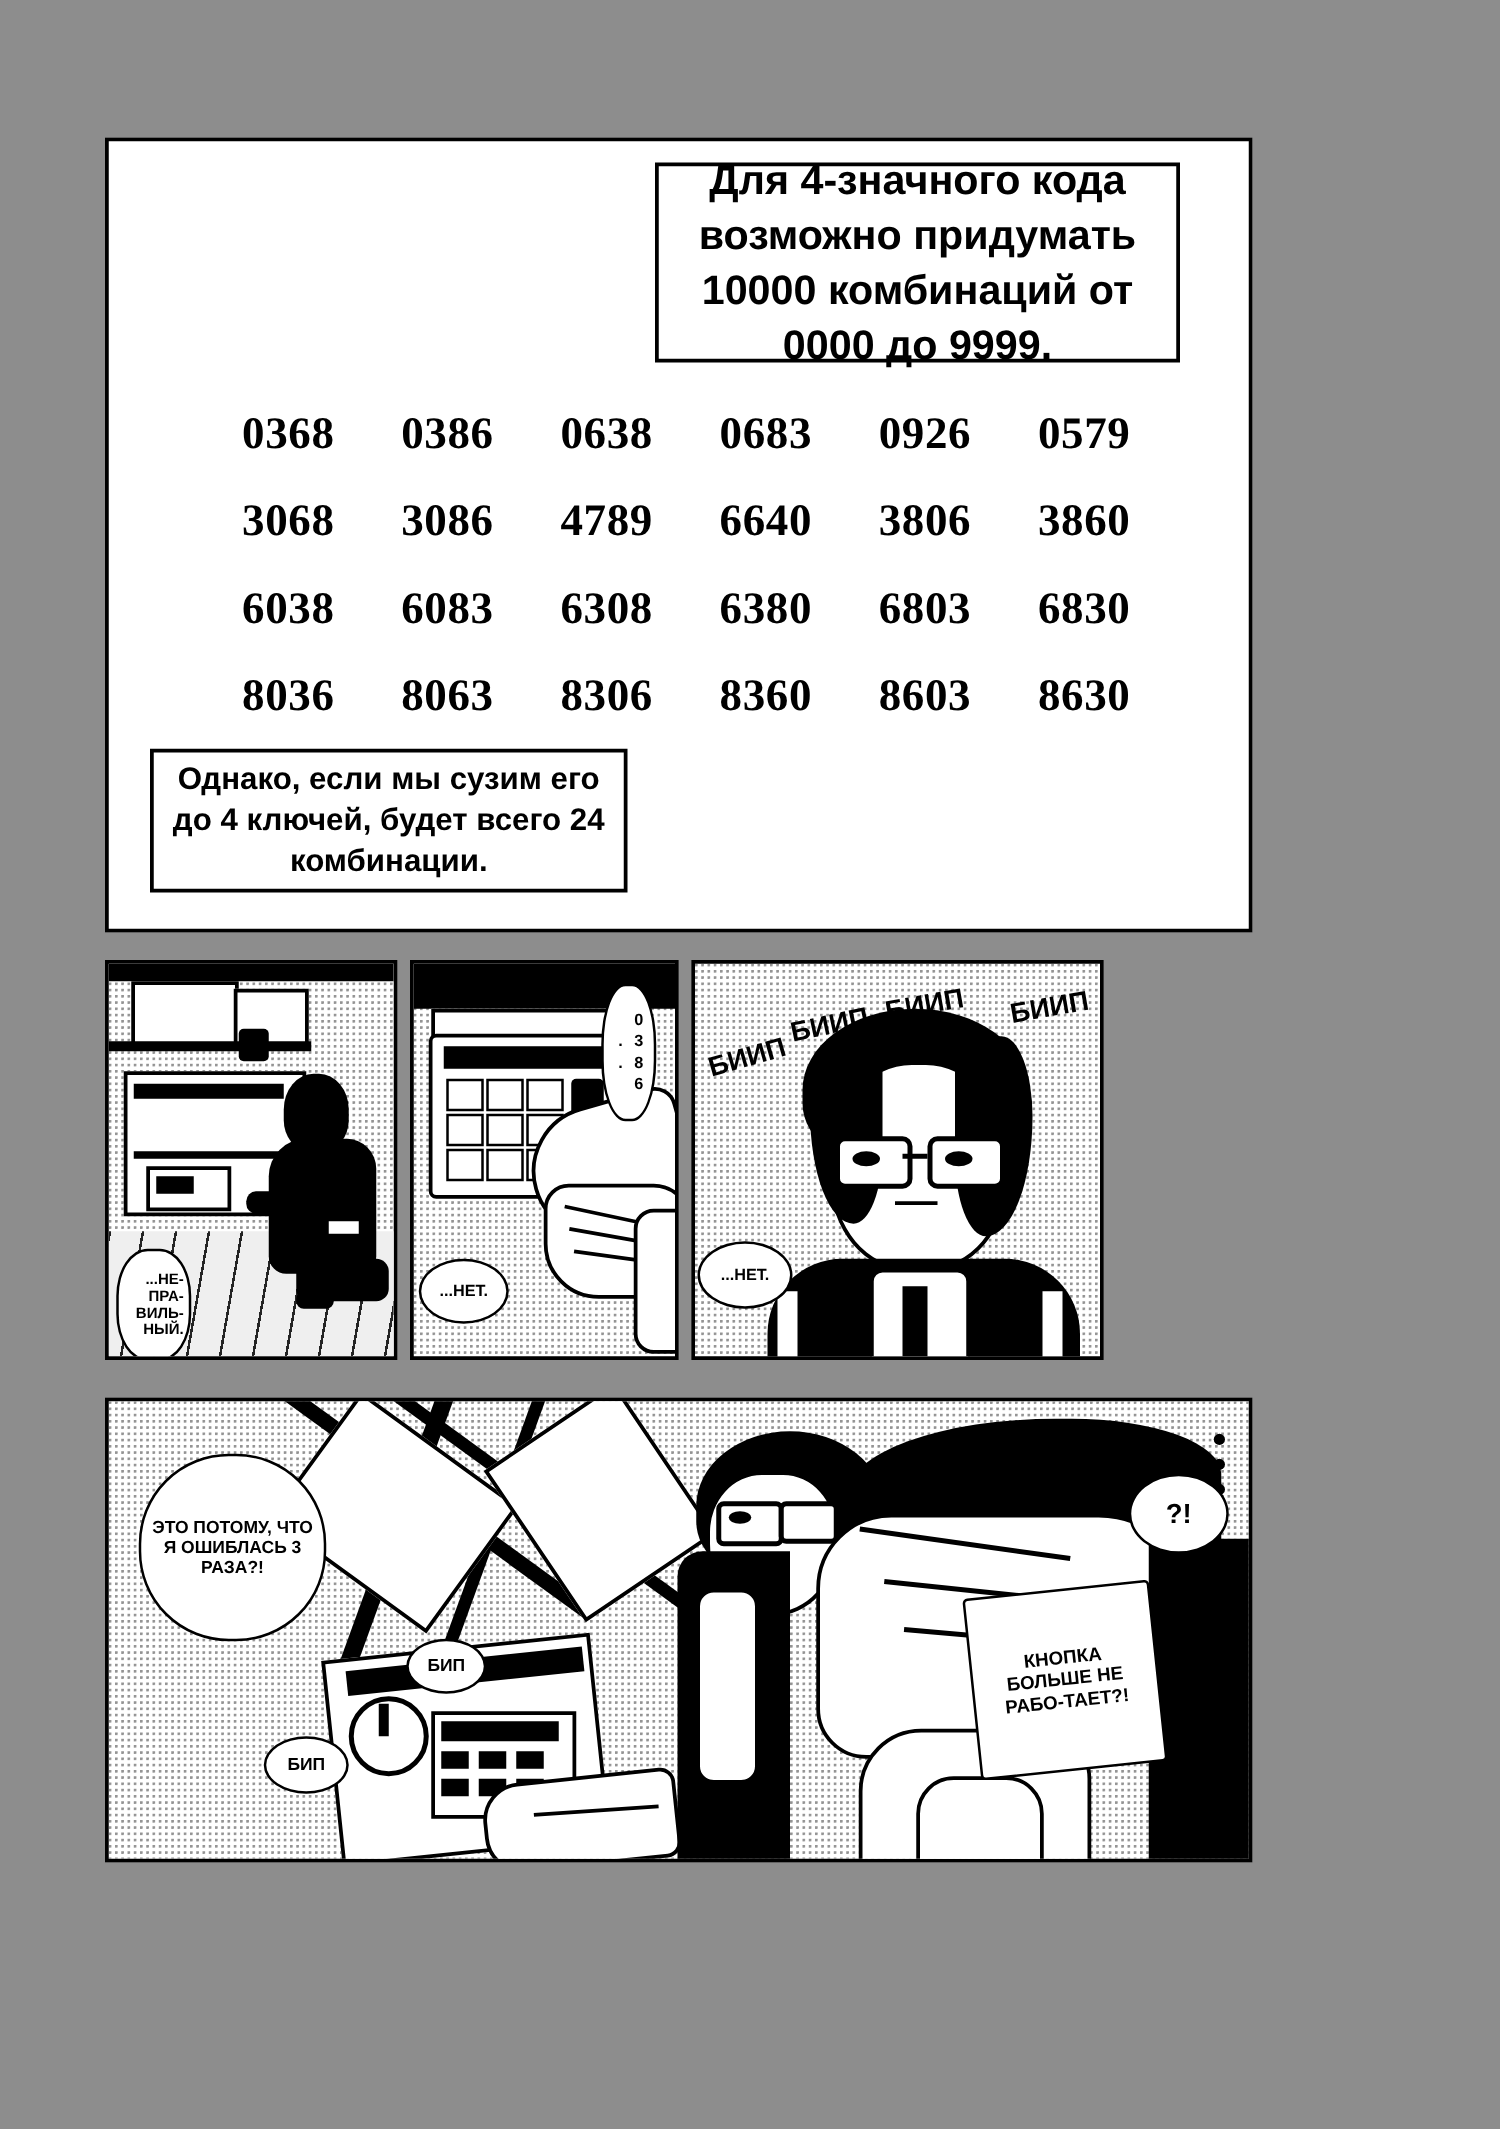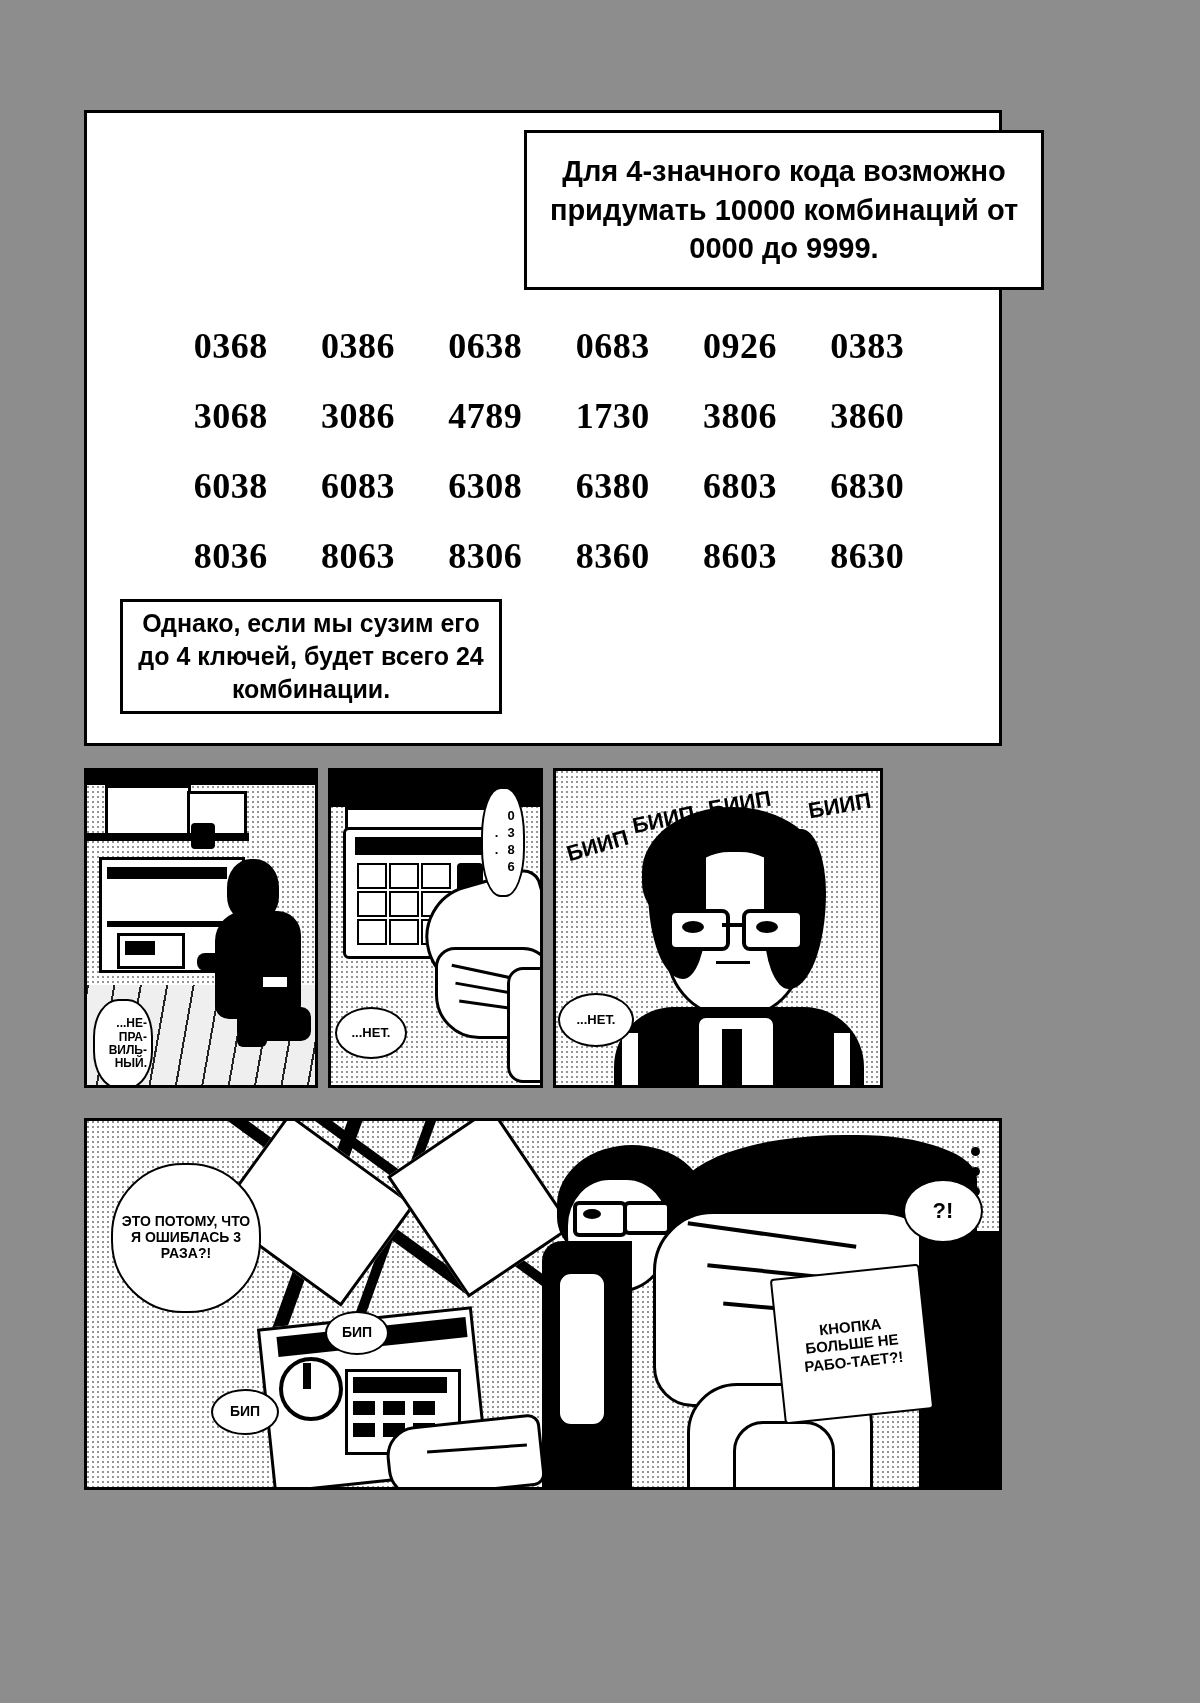--- a/index.html
+++ b/index.html
@@ -43,23 +43,23 @@
     color: #000;
     line-height: 1.33;
     display: flex;
     align-items: center;
     justify-content: center;
     padding: 6px 10px;
   }
   #bubble-top-right {
     left: 437px;
     top: 17px;
-    width: 520px;
+    width: 420px;
     height: 160px;
-    font-size: 29px;
+    font-size: 33px;
   }
   #bubble-bottom-left {
     left: 33px;
     top: 486px;
     width: 382px;
     height: 115px;
     font-size: 25px;
   }
 
   
@@ -161,26 +161,26 @@
   <div class="panel-top">
 
     <div class="bubble-box" id="bubble-top-right">Для 4-значного кода возможно придумать 10000 комбинаций от 0000 до 9999.</div>
 
     <div class="code-grid">
       <div class="code-cell">0368</div>
       <div class="code-cell">0386</div>
       <div class="code-cell">0638</div>
       <div class="code-cell">0683</div>
       <div class="code-cell">0926</div>
-      <div class="code-cell">0383</div>
+      <div class="code-cell">0579</div>
 
       <div class="code-cell">3068</div>
       <div class="code-cell">3086</div>
       <div class="code-cell">4789</div>
-      <div class="code-cell">1730</div>
+      <div class="code-cell">6640</div>
       <div class="code-cell">3806</div>
       <div class="code-cell">3860</div>
 
       <div class="code-cell">6038</div>
       <div class="code-cell">6083</div>
       <div class="code-cell">6308</div>
       <div class="code-cell">6380</div>
       <div class="code-cell">6803</div>
       <div class="code-cell">6830</div>
 

